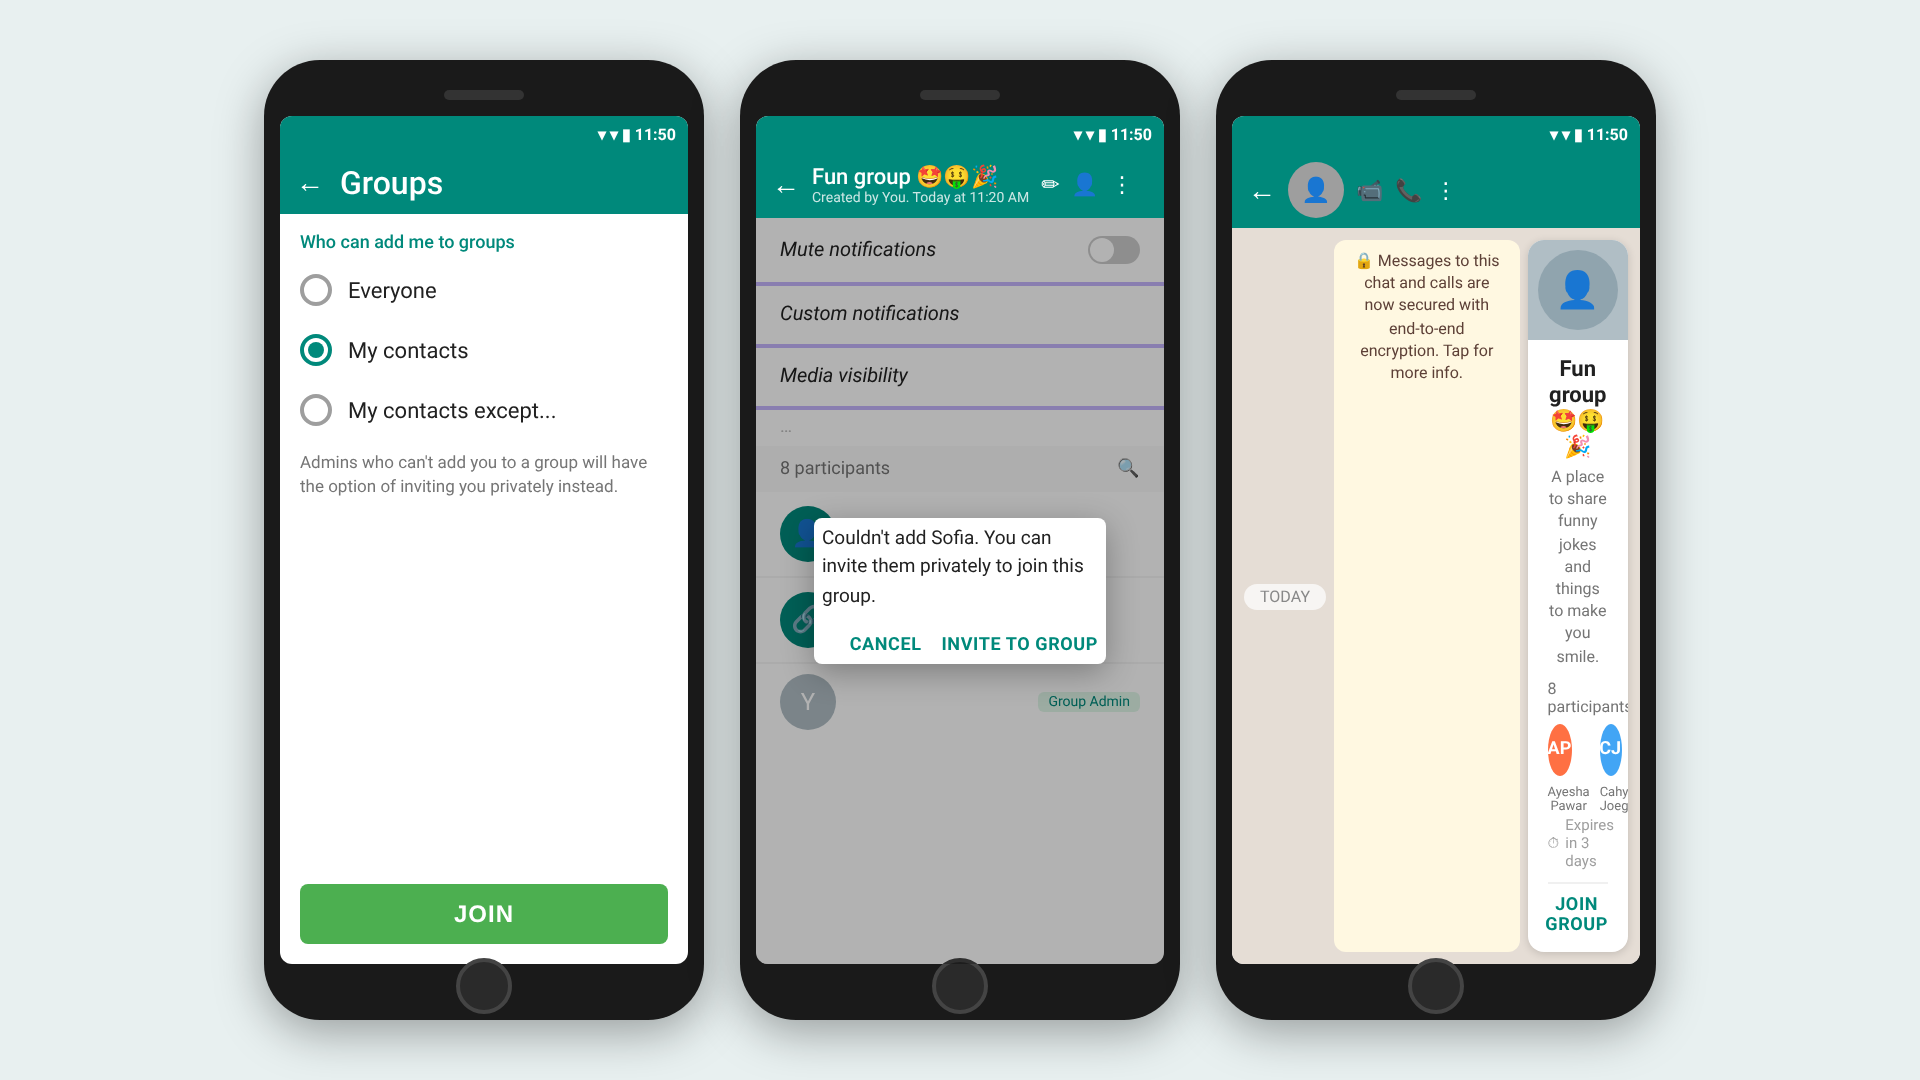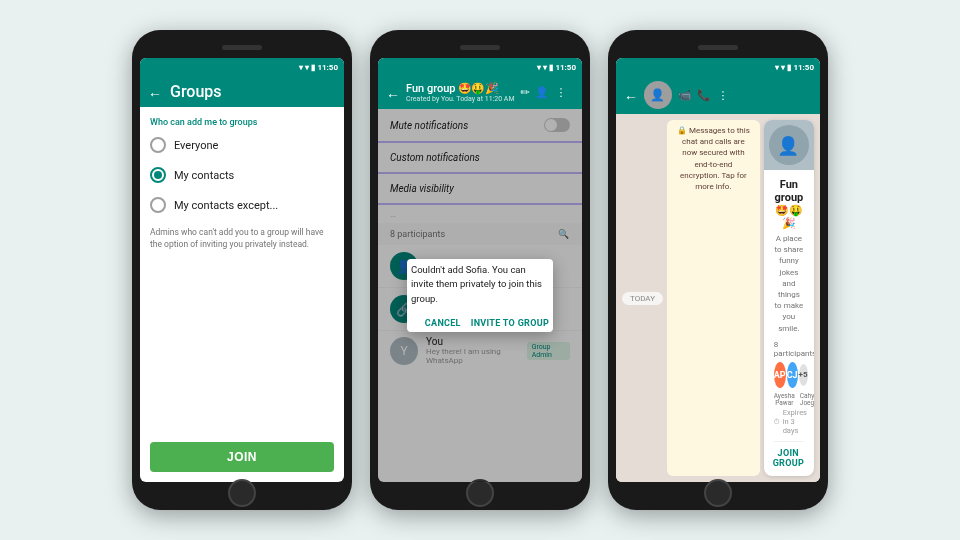--- a/index.html
+++ b/index.html
@@ -411,21 +411,21 @@
     }
     .invite-participants {
       font-size: 8px;
       color: #757575;
       text-align: left;
       margin-bottom: 4px;
     }
     .invite-avatars {
       display: flex;
       align-items: center;
-      gap: 1px;
+      gap: 14px;
       margin-bottom: 5px;
     }
     .avatar-placeholder {
       width: 26px;
       height: 26px;
       border-radius: 50%;
       background: #ff7043;
       display: flex;
       align-items: center;
       justify-content: center;
@@ -625,24 +625,20 @@
       <div class="participant-action">
         <div class="action-icon-circle">👤</div>
         <span>Add participants</span>
       </div>
       <div class="participant-action">
         <div class="action-icon-circle invite">🔗</div>
         <span>Invite via link</span>
       </div>
       <div class="participant-row">
         <div class="avatar-circle">Y</div>
-        <div>
-          <div class="participant-name">You</div>
-          <div class="participant-msg">Hey there! I am using WhatsApp</div>
-        </div>
         <div class="admin-badge">Group Admin</div>
       </div>
 
       <div class="dialog-overlay">
         <div class="dialog-box">
           <p class="dialog-text">Couldn't add Sofia. You can invite them privately to join this group.</p>
           <div class="dialog-actions">
             <span class="dialog-btn">CANCEL</span>
             <span class="dialog-btn">INVITE TO GROUP</span>
           </div>

